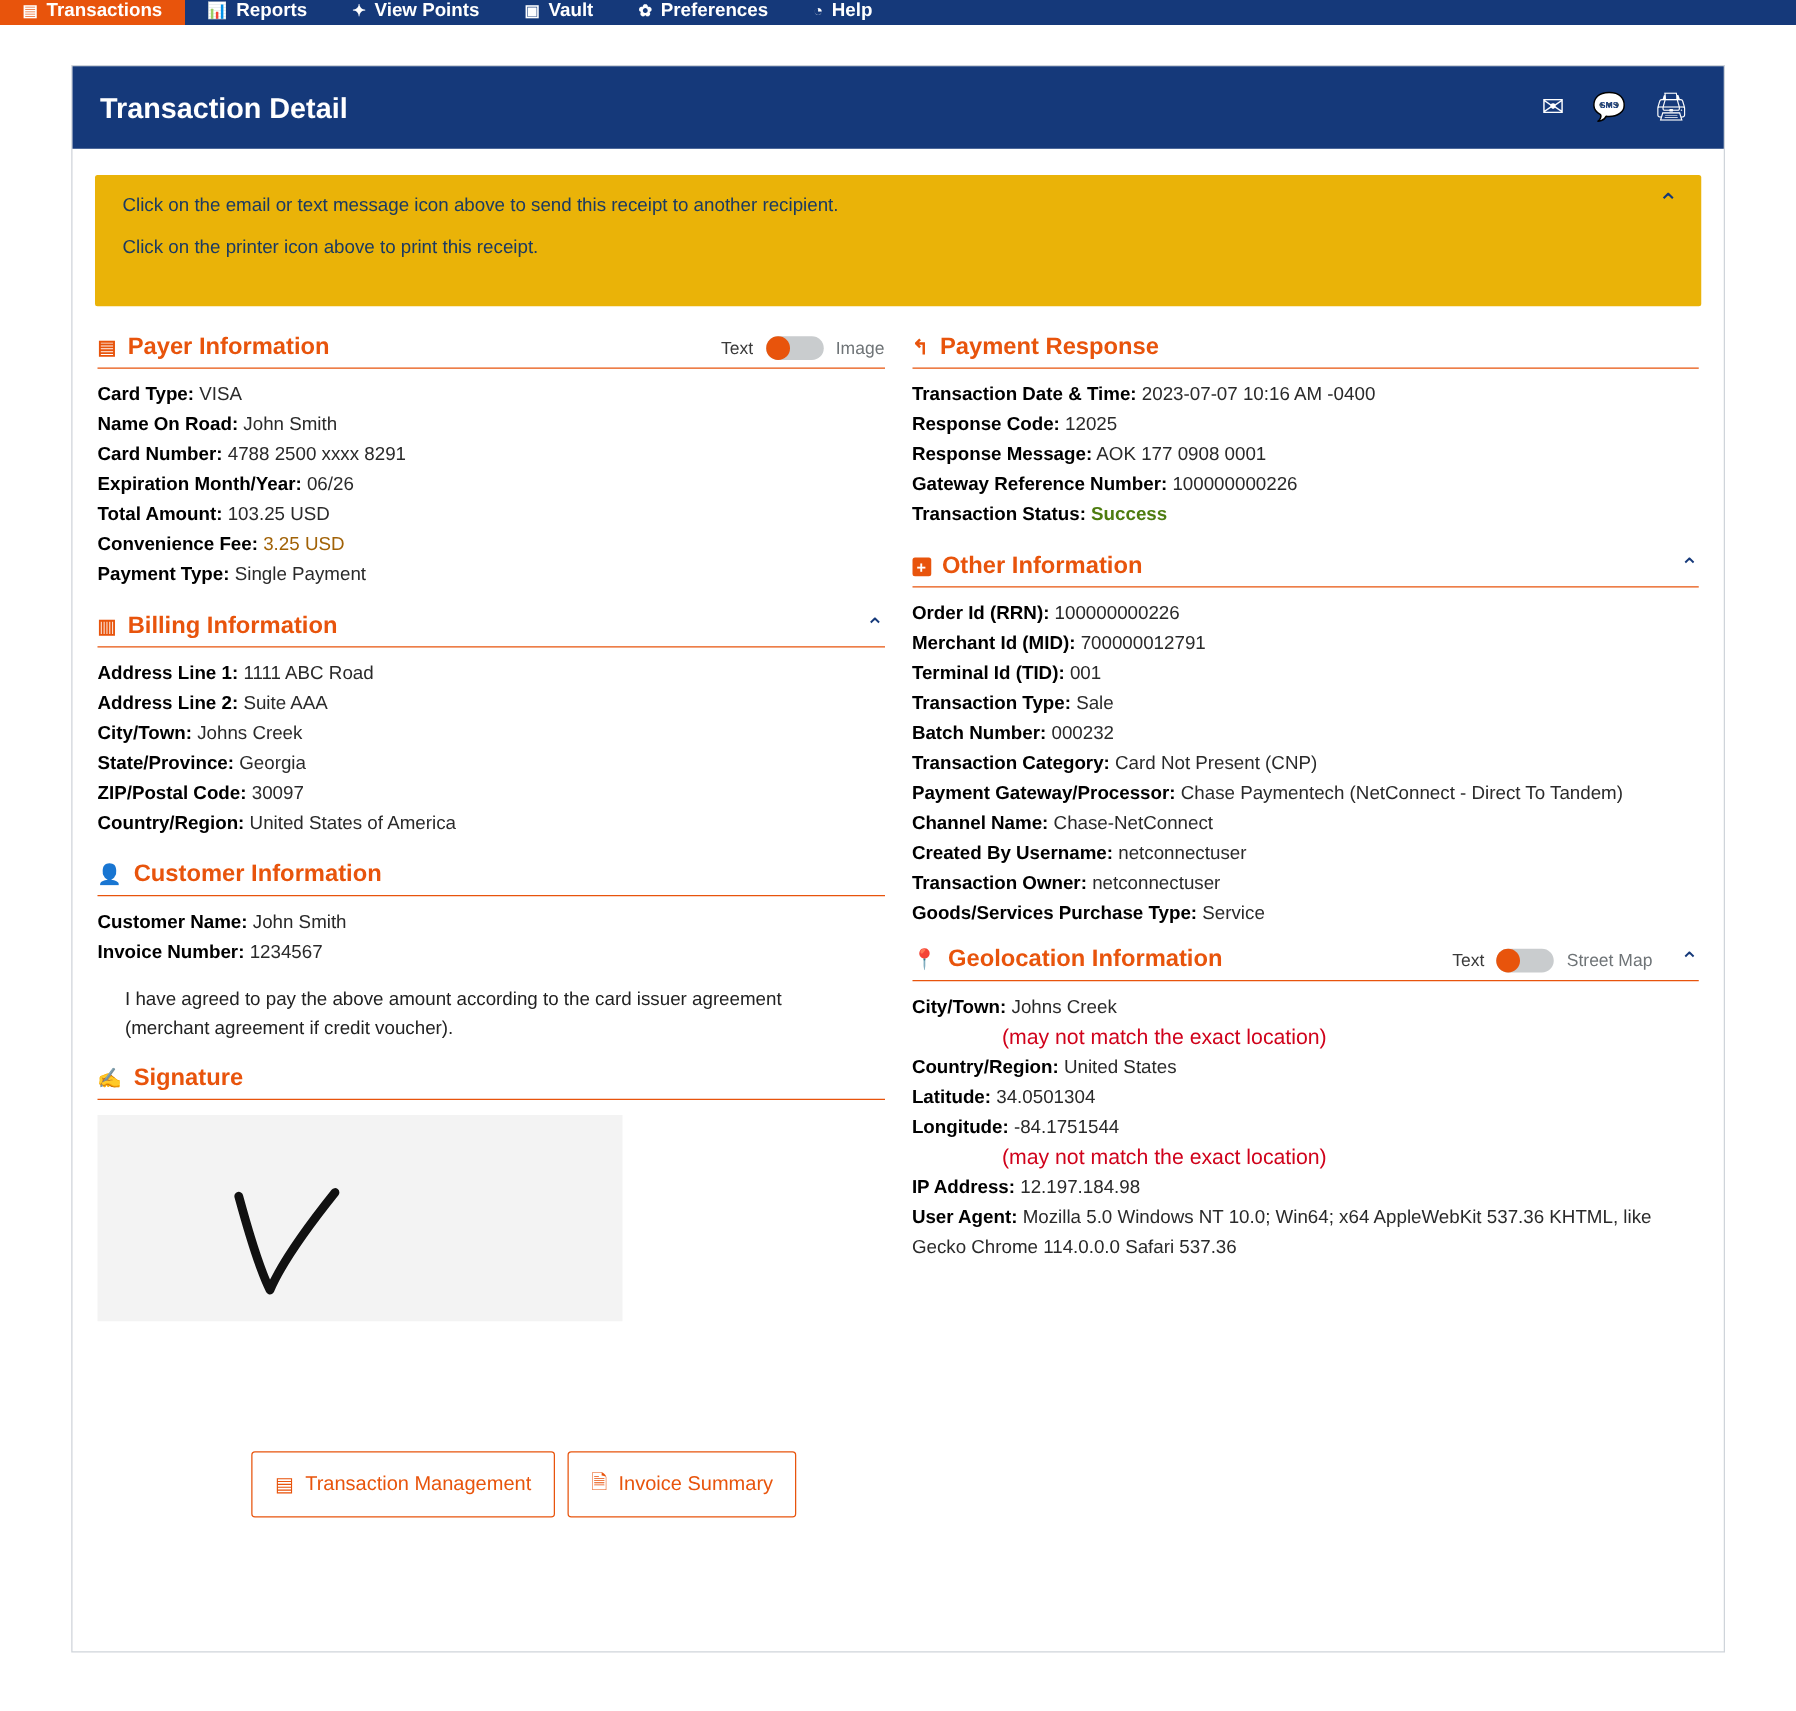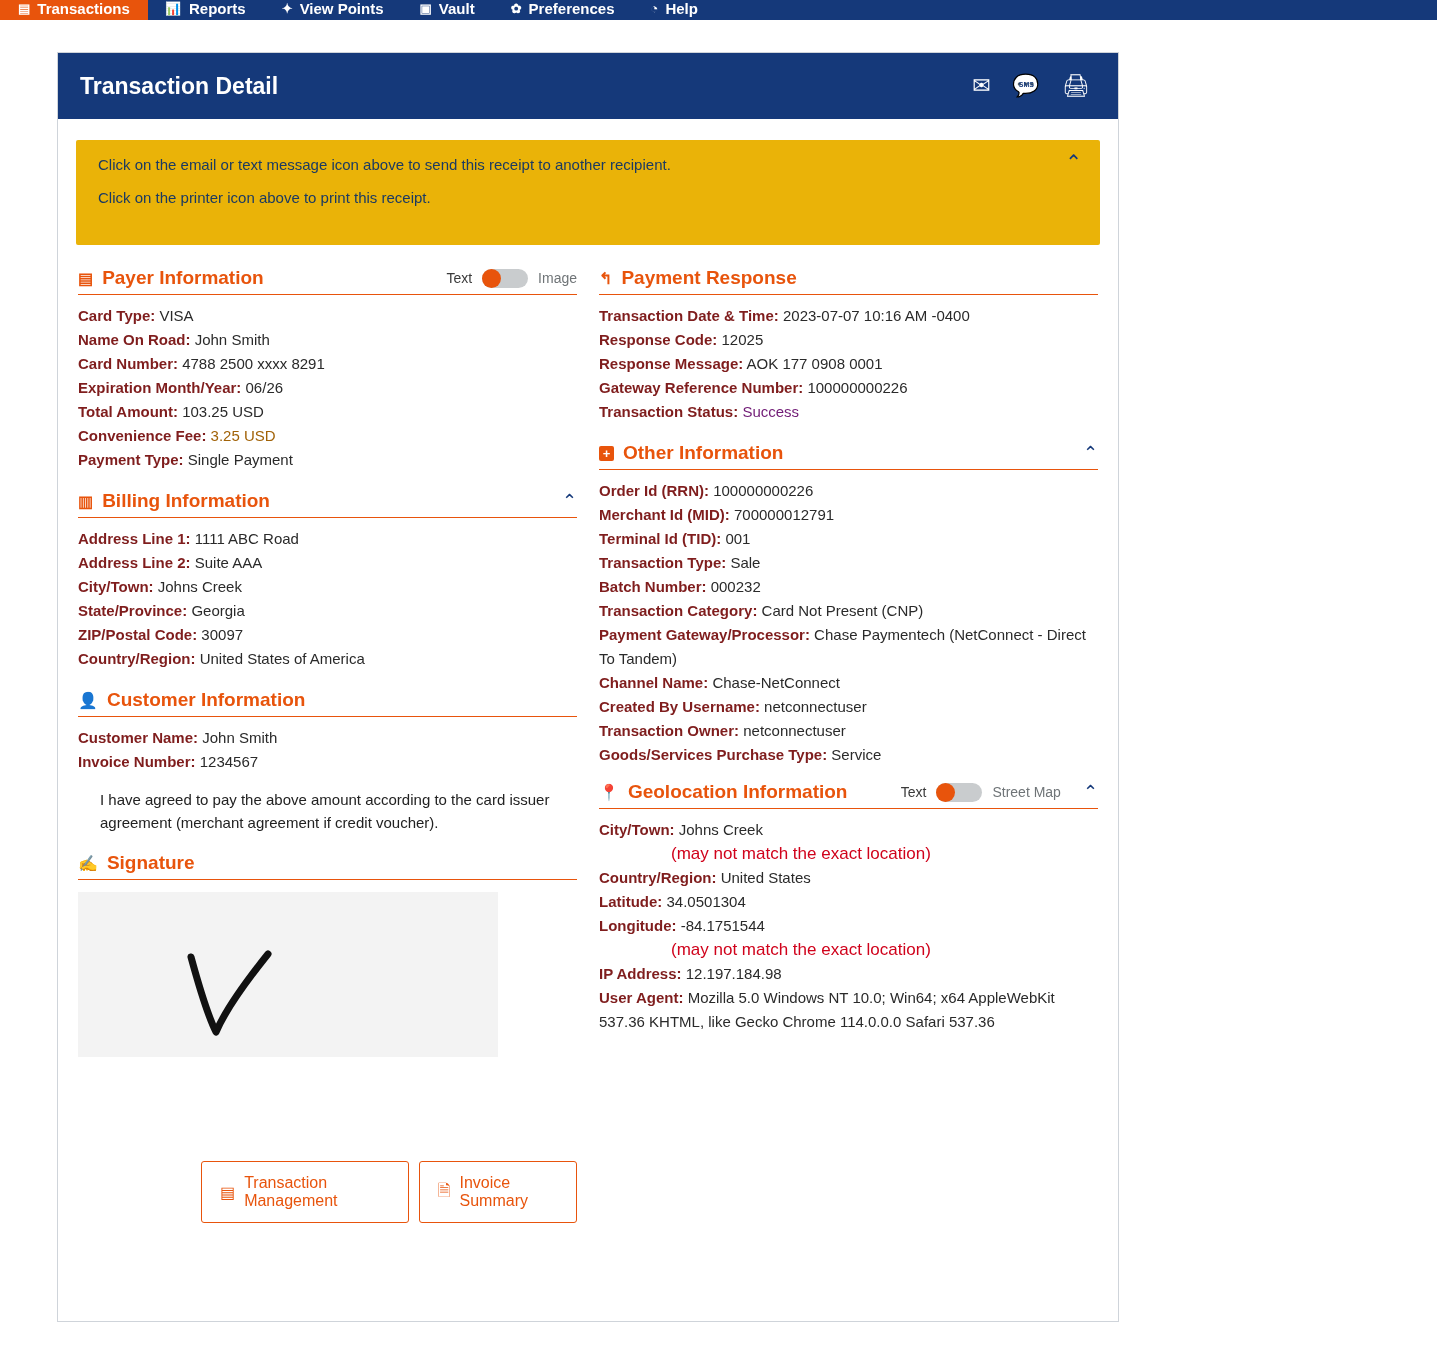--- a/index.html
+++ b/index.html
@@ -31,21 +31,21 @@
   }
   .nav-item.active { background: #e8540c; }
   .nav-ico { font-size: 13px; display: inline-block; }
 
   .page {
     padding: 32px 57px 0 57px;
   }
   .card {
     border: 1px solid #cfd4da;
     background: #fff;
-    width: 1062px;
+    width: 1323px;
     height: 1270px;
   }
   .card-header {
     background: #15397a;
     height: 66px;
     display: flex;
     align-items: center;
     justify-content: space-between;
     padding: 0 28px 0 22px;
   }
@@ -121,24 +121,24 @@
     width: 46px; height: 19px; border-radius: 10px; background: #c9ccce;
     position: relative; cursor: pointer;
   }
   .toggle .knob {
     position: absolute; width: 19px; height: 19px; border-radius: 50%;
     background: #e8540c; left: 0; top: 0;
   }
   .sec-chev { color: #15397a; font-size: 18px; cursor: pointer; margin-left: 12px; }
 
   .kv { font-size: 15px; color: #262626; line-height: 24px; }
-  .kv .k { font-weight: bold; color: #7f1d1d; }
+  .kv .k { font-weight: bold; color: #000000; }
   .kv .v { color: #2a2a2a; }
   .v.orange { color: #a16207; font-weight: normal; }
-  .v.green { color: #701a75; font-weight: normal; }
+  .v.green { color: #4d7c0f; font-weight: bold; }
   .note-red { color: #d0021b; font-size: 17px; padding-left: 72px; }
   .agree {
     font-size: 15px; color: #222; line-height: 23px;
     padding: 14px 0 0 22px; max-width: 580px;
   }
   .sig-box {
     width: 420px; height: 165px; background: #f3f3f3; margin-top: 12px;
     position: relative;
   }
   .footer-btns {

